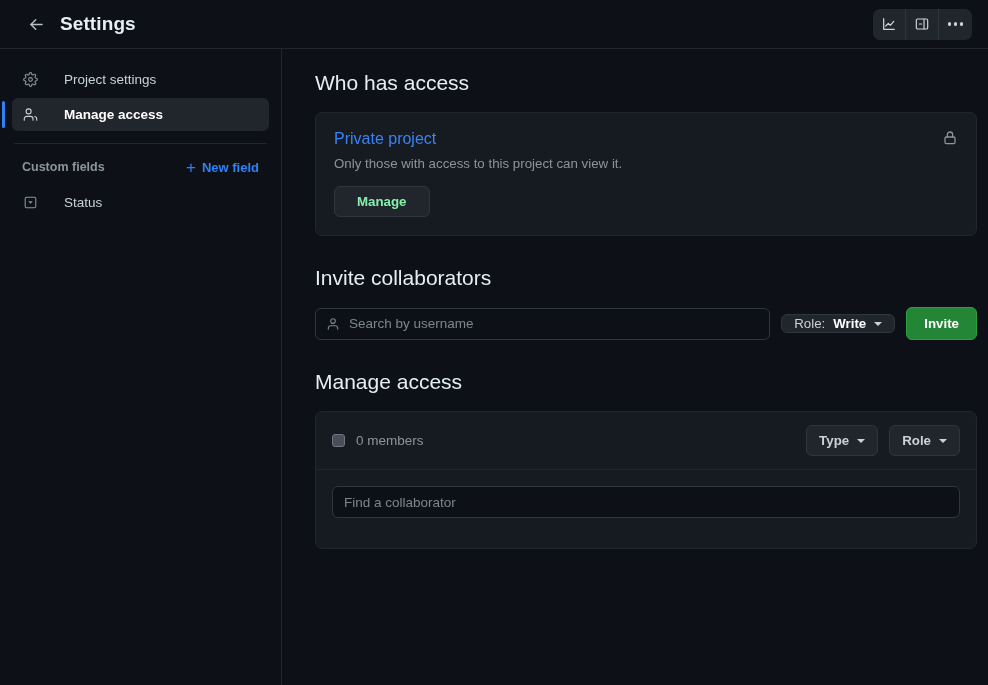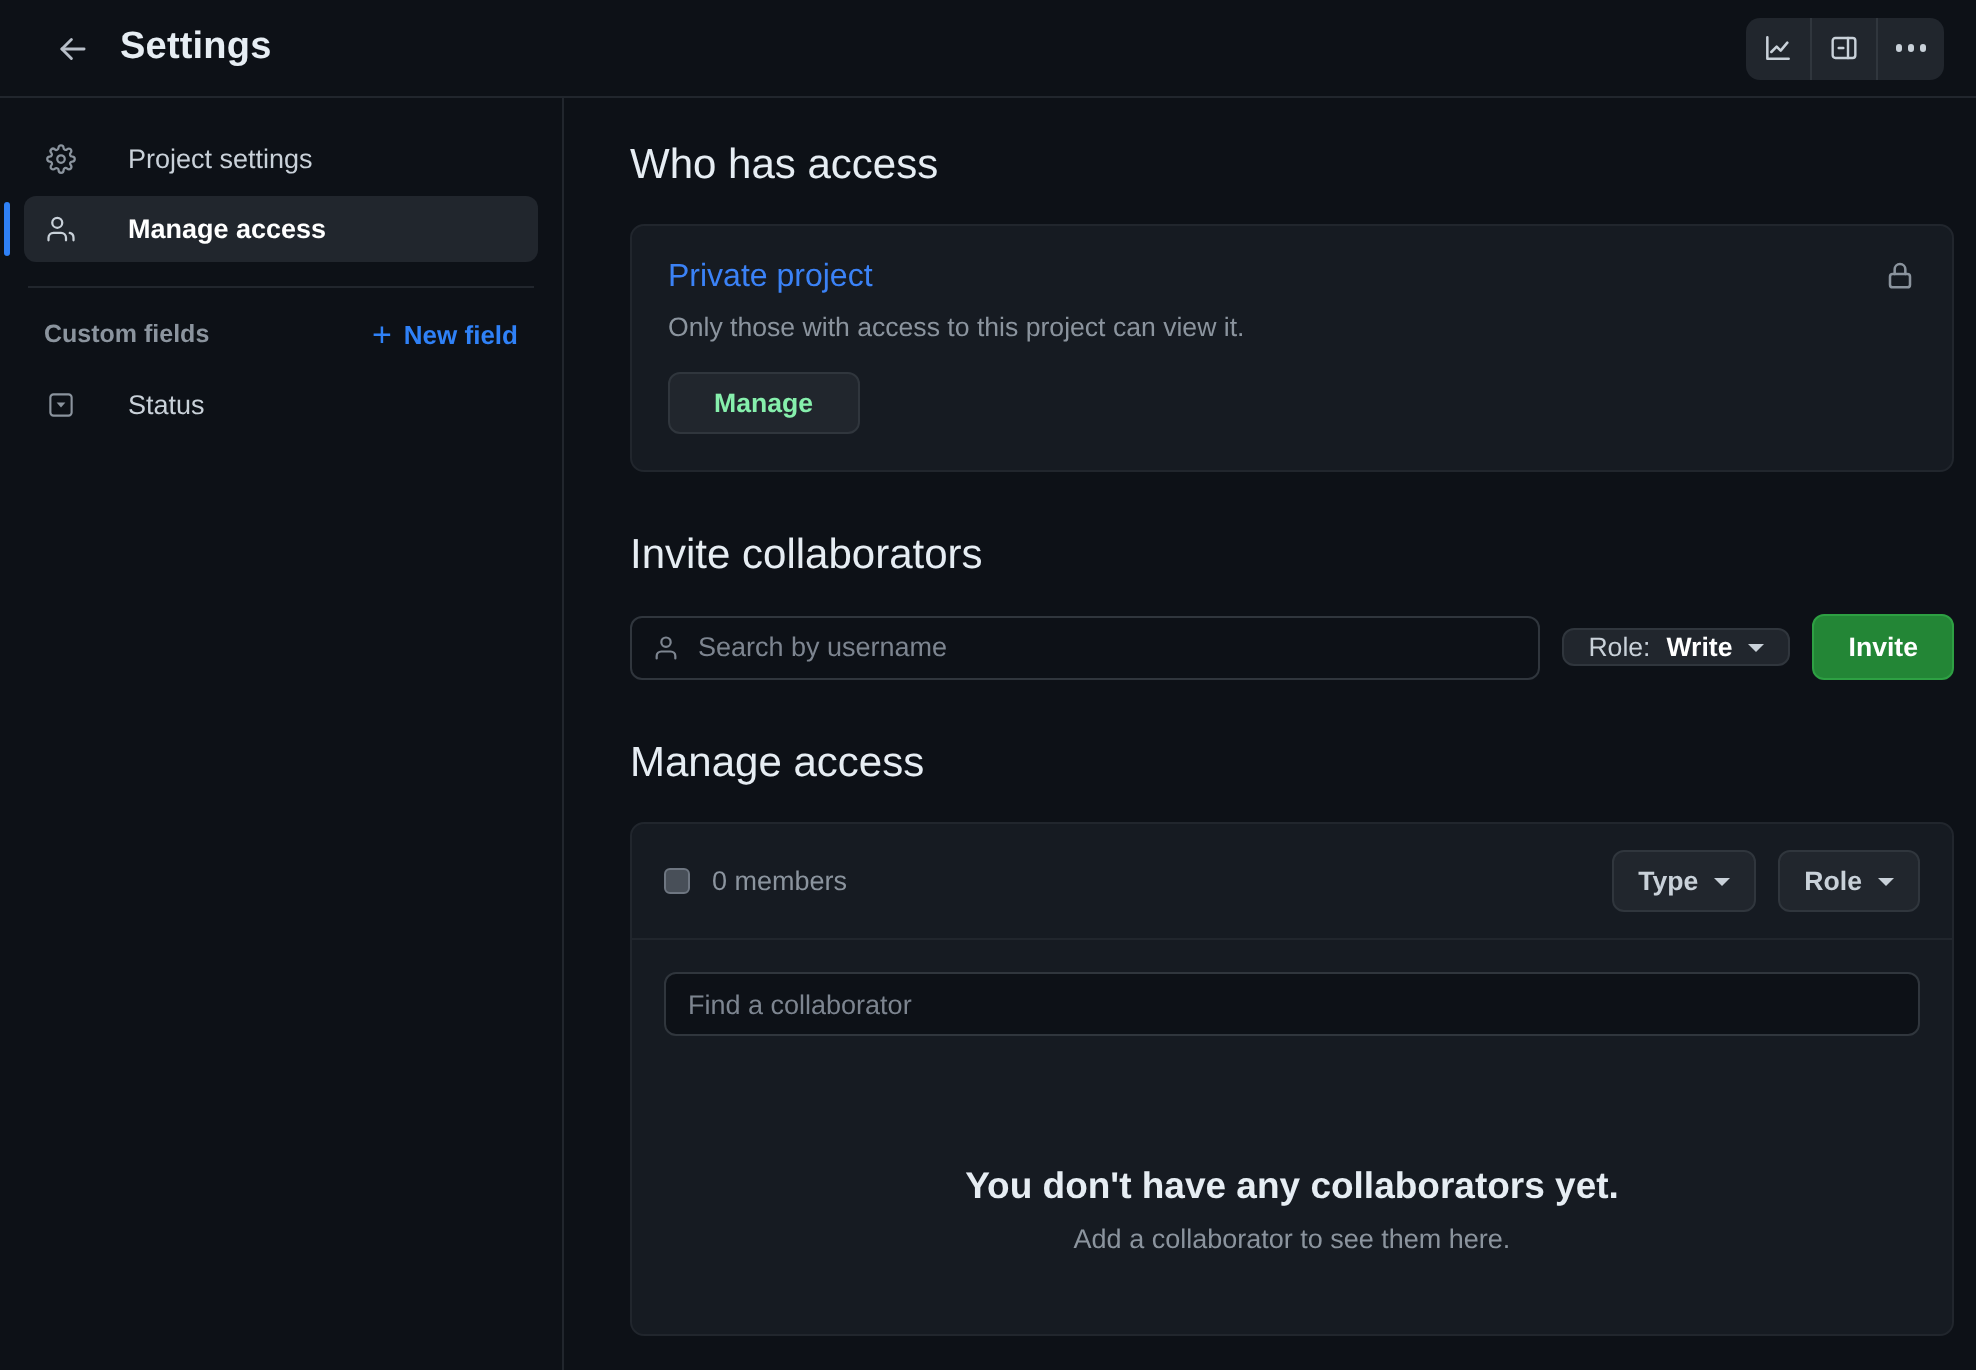--- a/index.html
+++ b/index.html
@@ -296,22 +296,18 @@
               <span class="caret"></span>
             </span>
           </span>
         </div>
 
         <div class="ma-body">
           <div class="find-input">
             <span>Find a collaborator</span>
           </div>
 
-          <div class="empty">
-            <div class="empty-title">You don't have any collaborators yet.</div>
-            <div class="empty-sub">Add a collaborator to see them here.</div>
-          </div>
         </div>
       </div>
 
     </div>
   </div>
 </div>
 
 </body></html>

